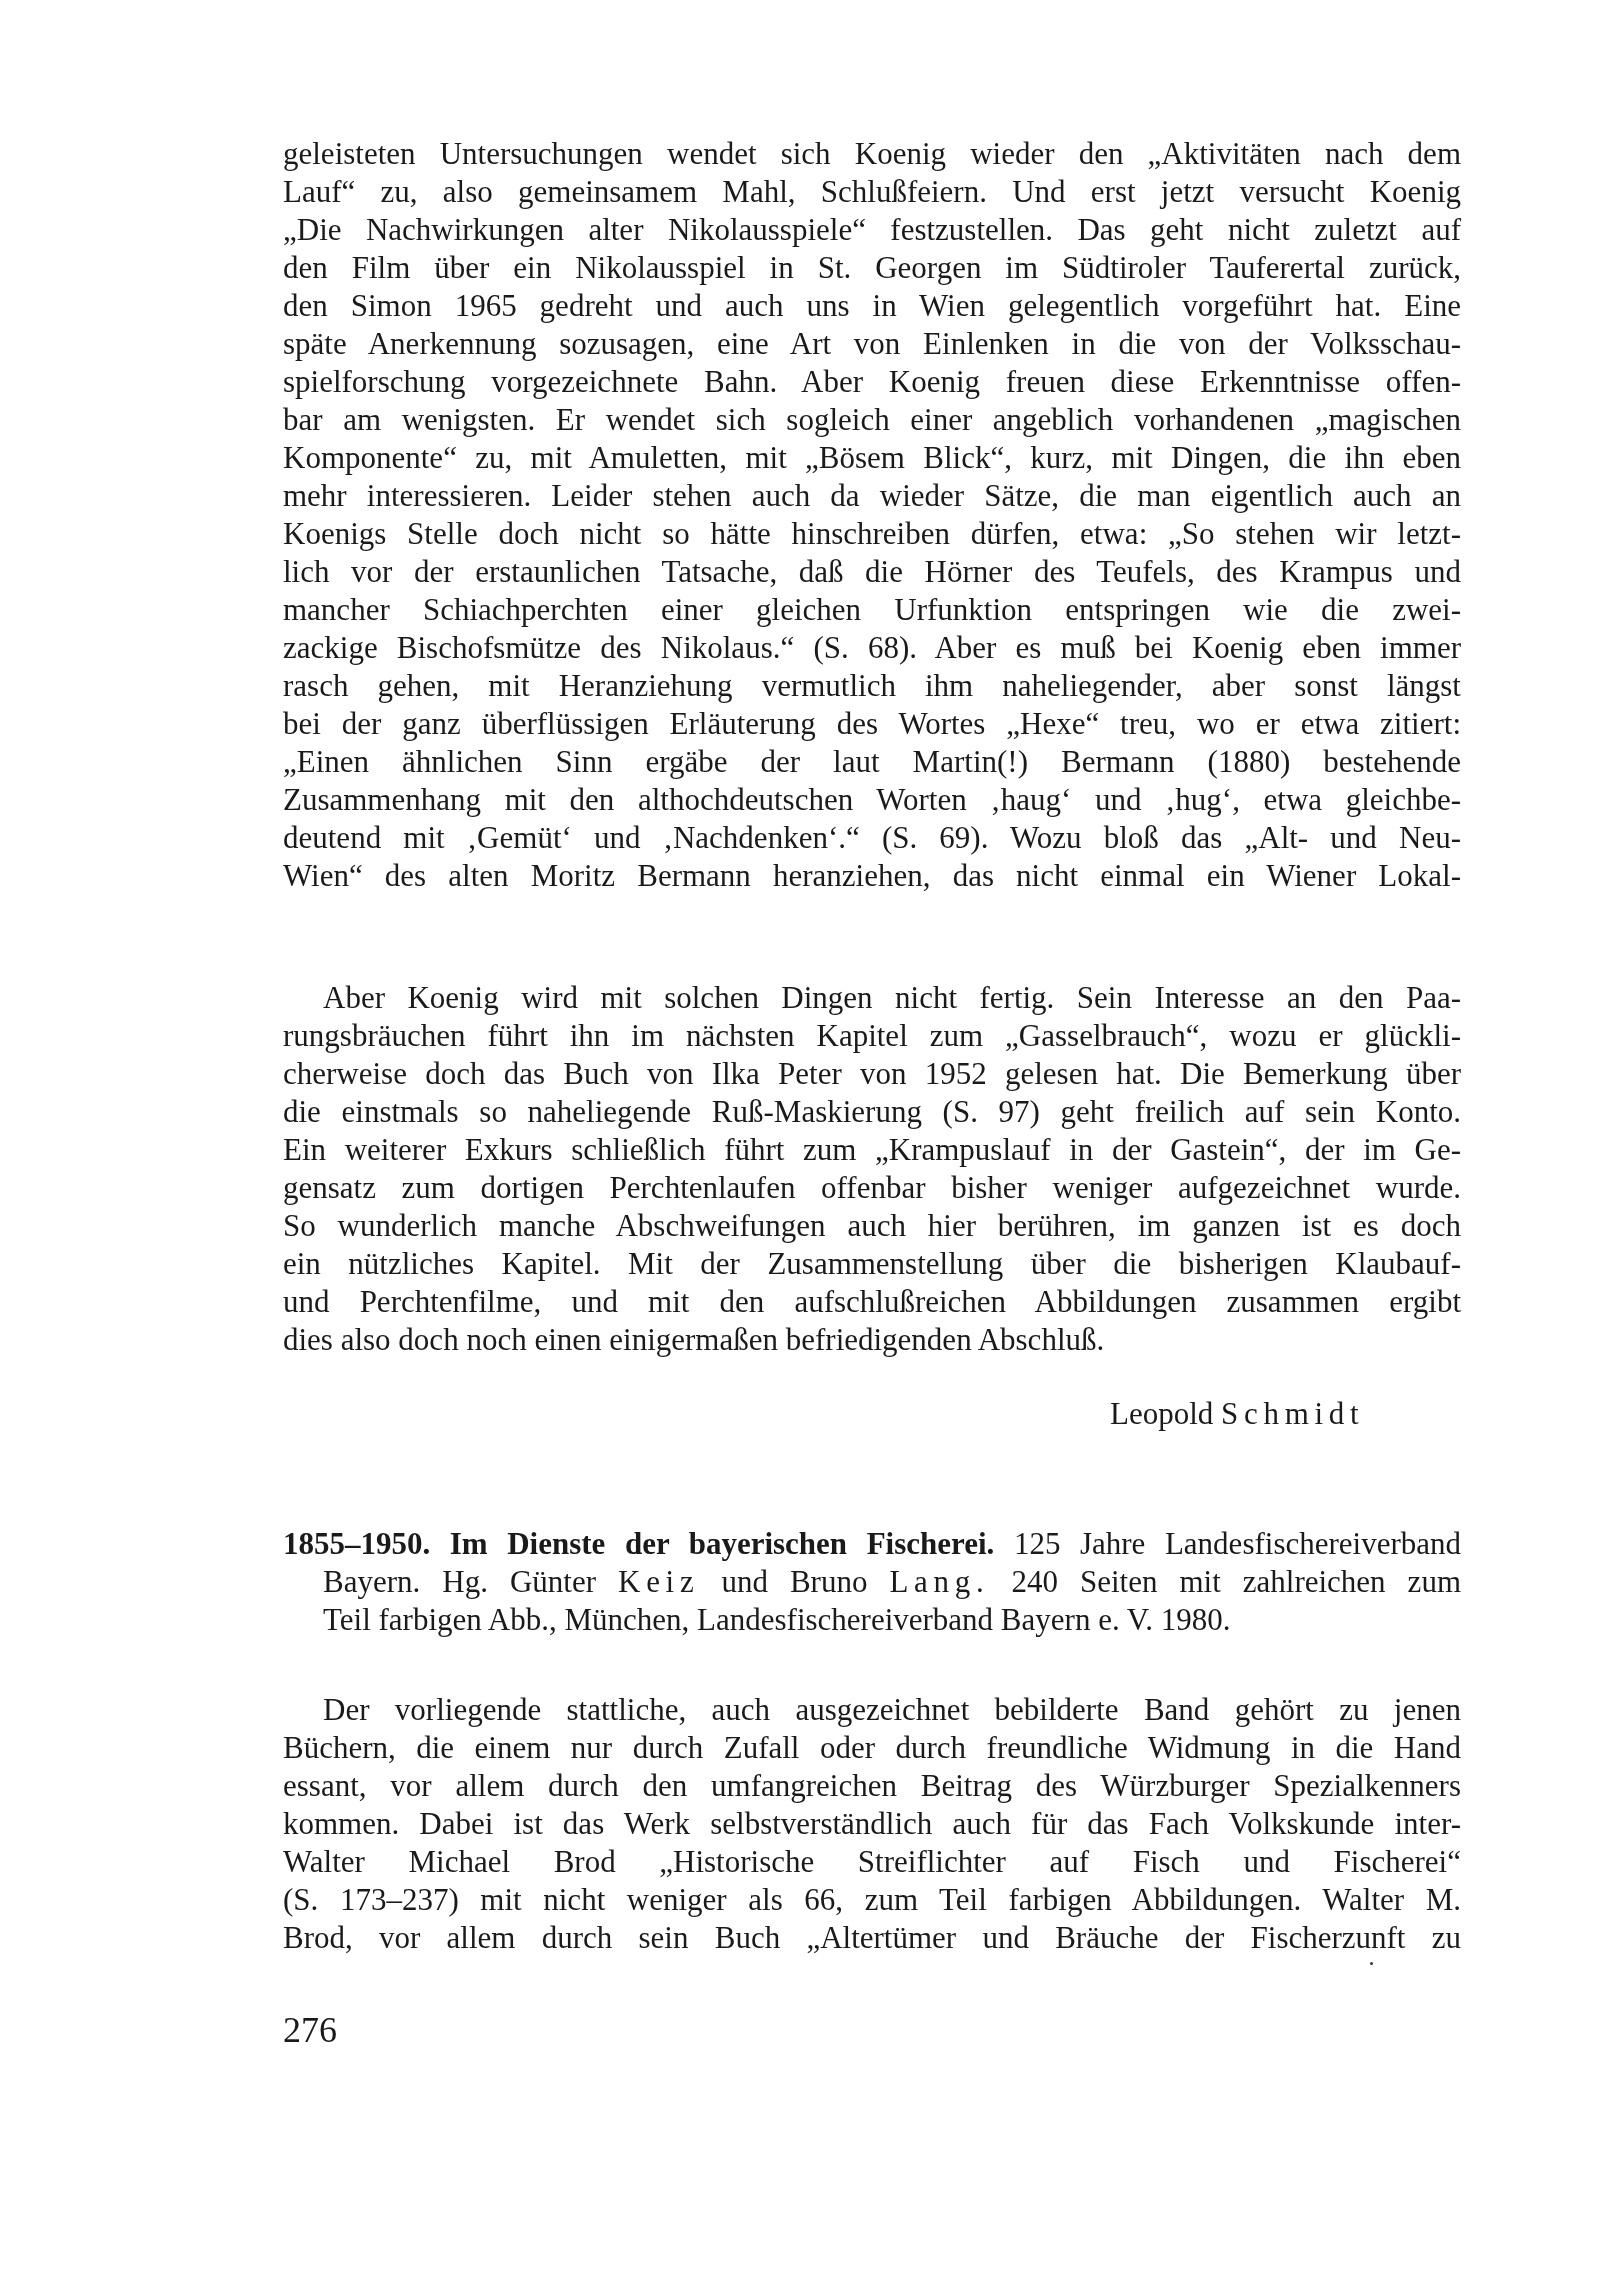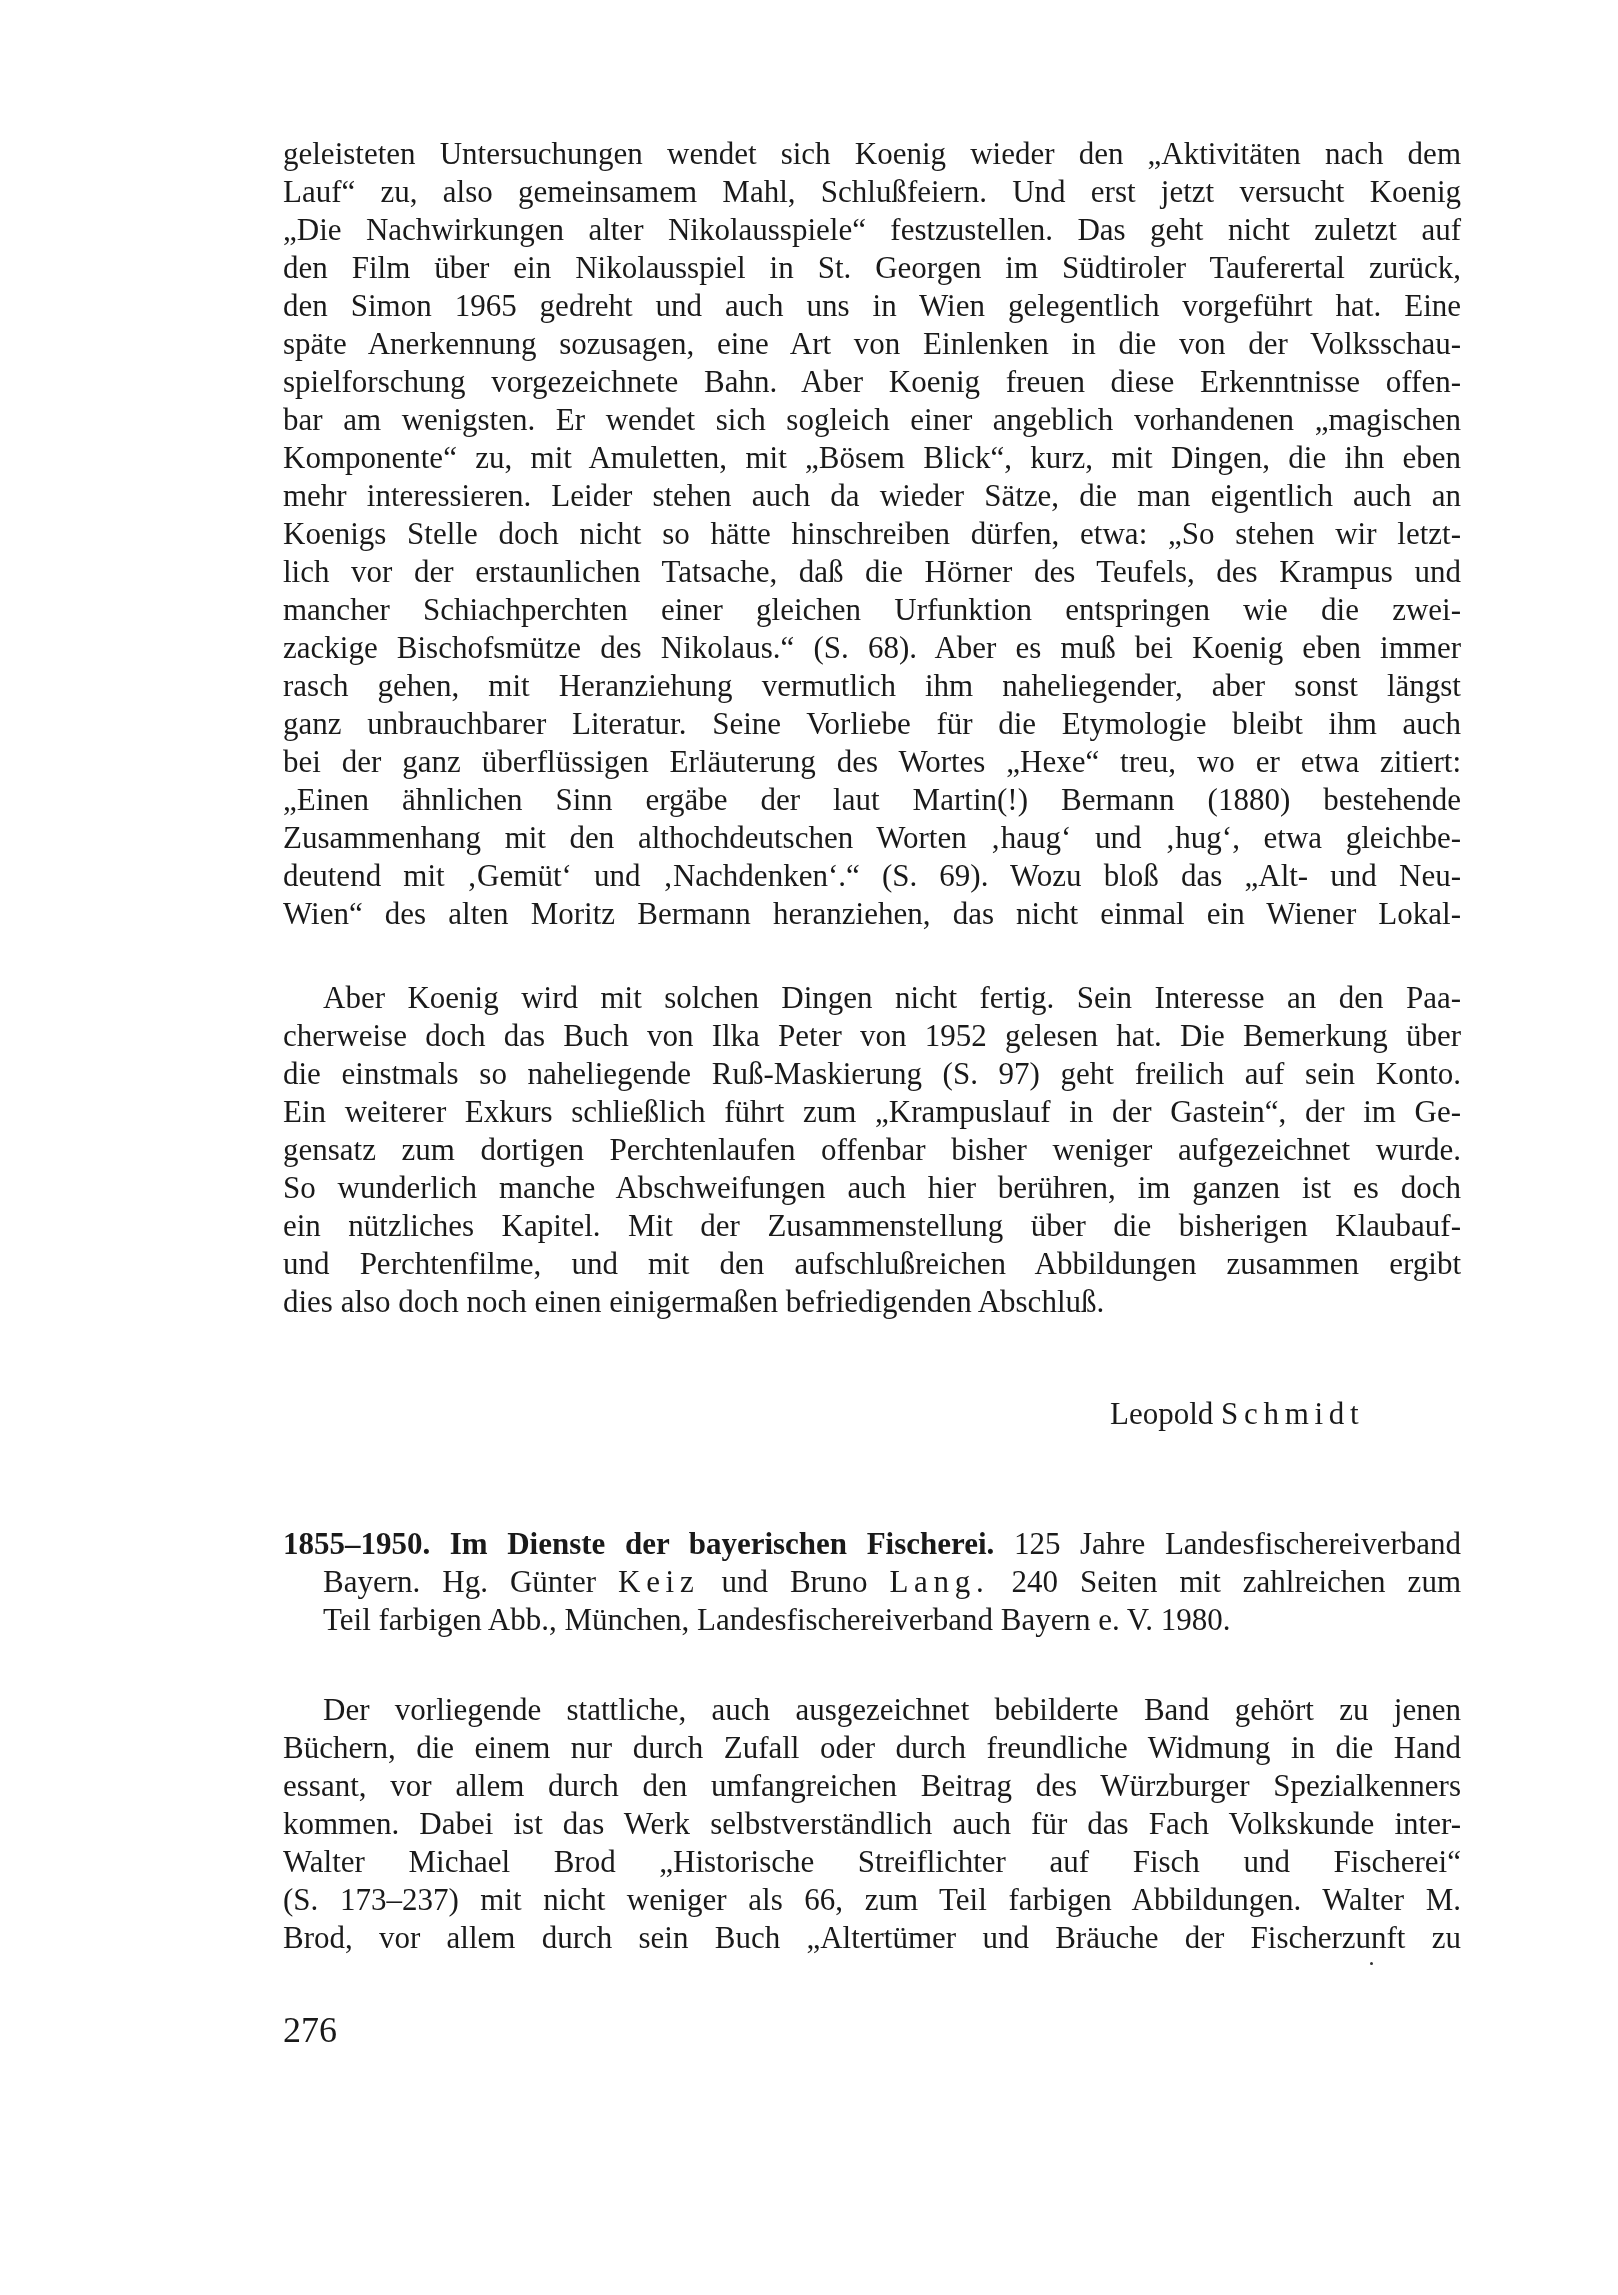--- a/index.html
+++ b/index.html
@@ -52,30 +52,30 @@
     <span class="line">späte Anerkennung sozusagen, eine Art von Einlenken in die von der Volksschau-</span>
     <span class="line">spielforschung vorgezeichnete Bahn. Aber Koenig freuen diese Erkenntnisse offen-</span>
     <span class="line">bar am wenigsten. Er wendet sich sogleich einer angeblich vorhandenen „magischen</span>
     <span class="line">Komponente“ zu, mit Amuletten, mit „Bösem Blick“, kurz, mit Dingen, die ihn eben</span>
     <span class="line">mehr interessieren. Leider stehen auch da wieder Sätze, die man eigentlich auch an</span>
     <span class="line">Koenigs Stelle doch nicht so hätte hinschreiben dürfen, etwa: „So stehen wir letzt-</span>
     <span class="line">lich vor der erstaunlichen Tatsache, daß die Hörner des Teufels, des Krampus und</span>
     <span class="line">mancher Schiachperchten einer gleichen Urfunktion entspringen wie die zwei-</span>
     <span class="line">zackige Bischofsmütze des Nikolaus.“ (S. 68). Aber es muß bei Koenig eben immer</span>
     <span class="line">rasch gehen, mit Heranziehung vermutlich ihm naheliegender, aber sonst längst</span>
-    <span class="line">ganz unbrauchbarer Literatur. Seine Vorliebe für die Etymologie bleibt ihm auch</span>
     <span class="line">bei der ganz überflüssigen Erläuterung des Wortes „Hexe“ treu, wo er etwa zitiert:</span>
     <span class="line">„Einen ähnlichen Sinn ergäbe der laut Martin(!) Bermann (1880) bestehende</span>
     <span class="line">Zusammenhang mit den althochdeutschen Worten ‚haug‘ und ‚hug‘, etwa gleichbe-</span>
     <span class="line">deutend mit ‚Gemüt‘ und ‚Nachdenken‘.“ (S. 69). Wozu bloß das „Alt- und Neu-</span>
     <span class="line">Wien“ des alten Moritz Bermann heranziehen, das nicht einmal ein Wiener Lokal-</span>
   </div>
 
   <div class="block para2">
     <span class="line indent">Aber Koenig wird mit solchen Dingen nicht fertig. Sein Interesse an den Paa-</span>
+    <span class="line">rungsbräuchen führt ihn im nächsten Kapitel zum „Gasselbrauch“, wozu er glückli-</span>
     <span class="line">cherweise doch das Buch von Ilka Peter von 1952 gelesen hat. Die Bemerkung über</span>
     <span class="line">die einstmals so naheliegende Ruß-Maskierung (S. 97) geht freilich auf sein Konto.</span>
     <span class="line">Ein weiterer Exkurs schließlich führt zum „Krampuslauf in der Gastein“, der im Ge-</span>
     <span class="line">gensatz zum dortigen Perchtenlaufen offenbar bisher weniger aufgezeichnet wurde.</span>
     <span class="line">So wunderlich manche Abschweifungen auch hier berühren, im ganzen ist es doch</span>
     <span class="line">ein nützliches Kapitel. Mit der Zusammenstellung über die bisherigen Klaubauf-</span>
     <span class="line">und Perchtenfilme, und mit den aufschlußreichen Abbildungen zusammen ergibt</span>
     <span class="line last">dies also doch noch einen einigermaßen befriedigenden Abschluß.</span>
   </div>
 

